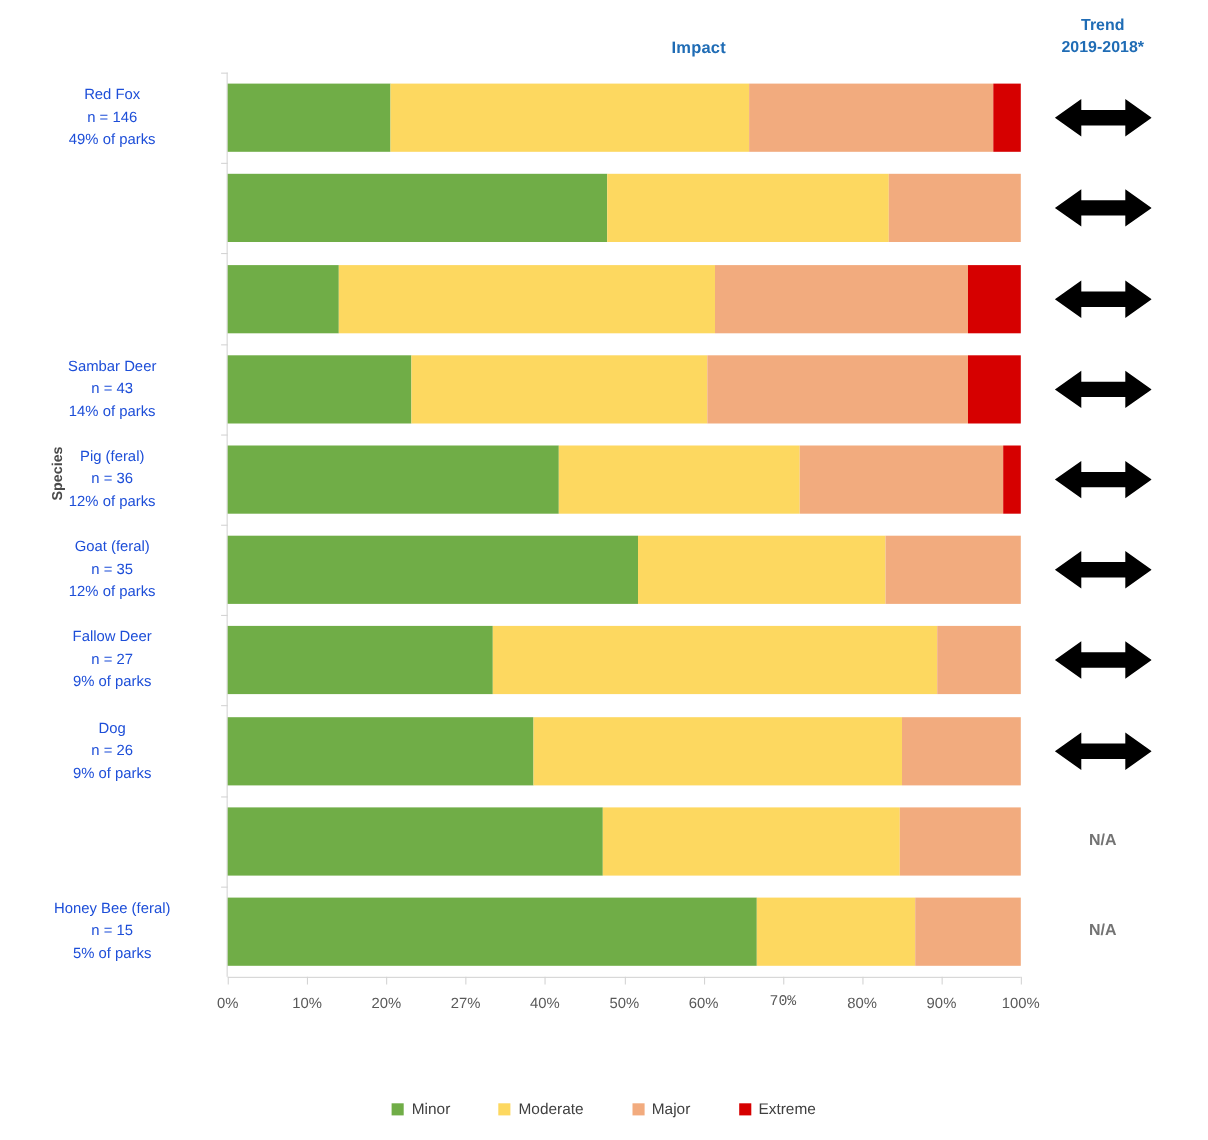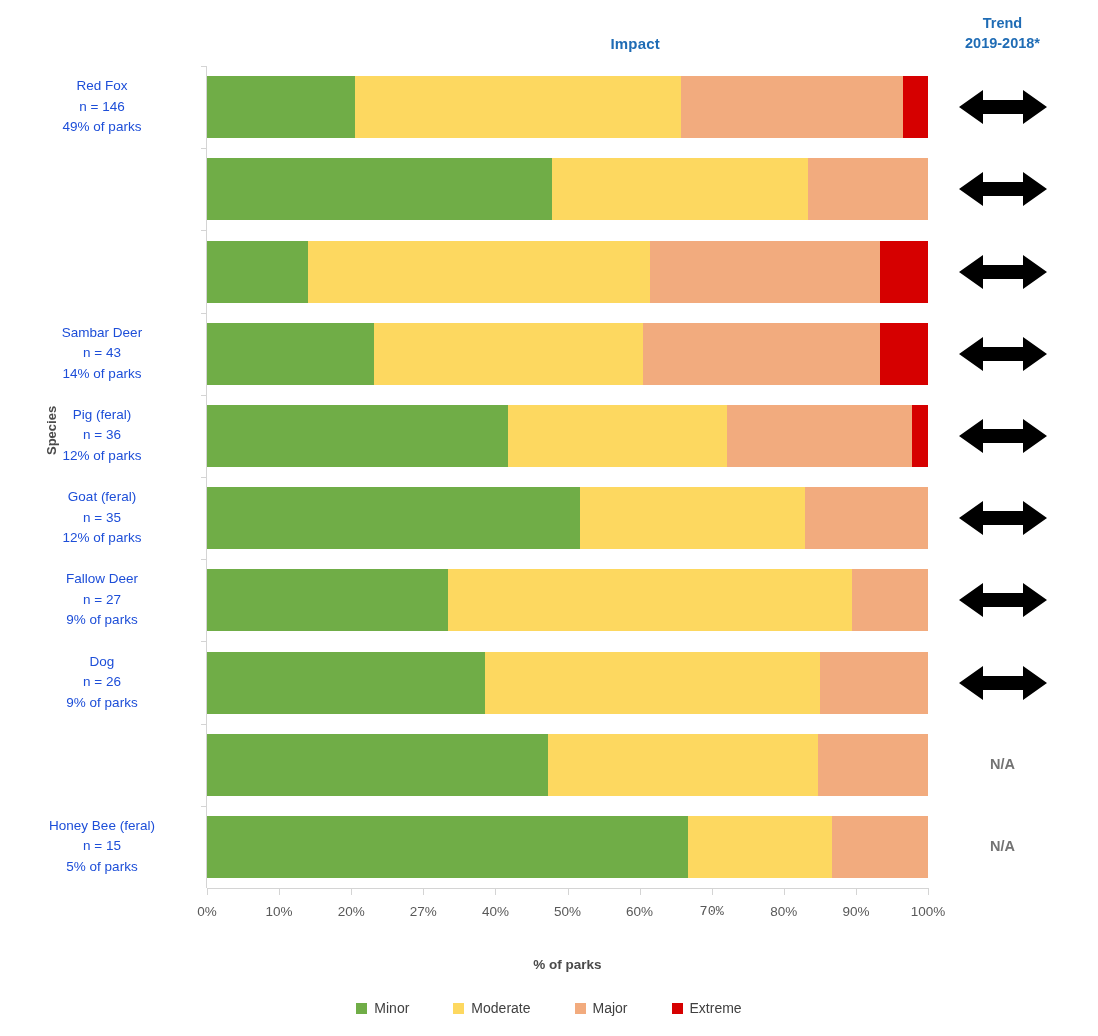--- a/index.html
+++ b/index.html
@@ -159,21 +159,20 @@
 
   <div class="hdr-impact">Impact</div>
 
   <div class="hdr-trend">
     <div>Trend</div>
     <div>2019-2018*</div>
   </div>
 
   <div class="axis-title-y">Species</div>
 
-  <div class="axis-title-x">% of parks</div>
 
   <div id="plot">
       <div class="ytick" style="top: 0px;"></div>
       <div class="row" style="top: 10.1px; height: 62px;">
         <div class="seg minor" title="Red Fox – Minor: 20.5%" style="width: 20.5%;"></div>
         <div class="seg moderate" title="Red Fox – Moderate: 45.2%" style="width: 45.2%;"></div>
         <div class="seg major" title="Red Fox – Major: 30.8%" style="width: 30.8%;"></div>
         <div class="seg extreme" title="Red Fox – Extreme: 3.5%" style="width: 3.5%;"></div>
       </div>
       <div class="ytick" style="top: 82.2px;"></div>

